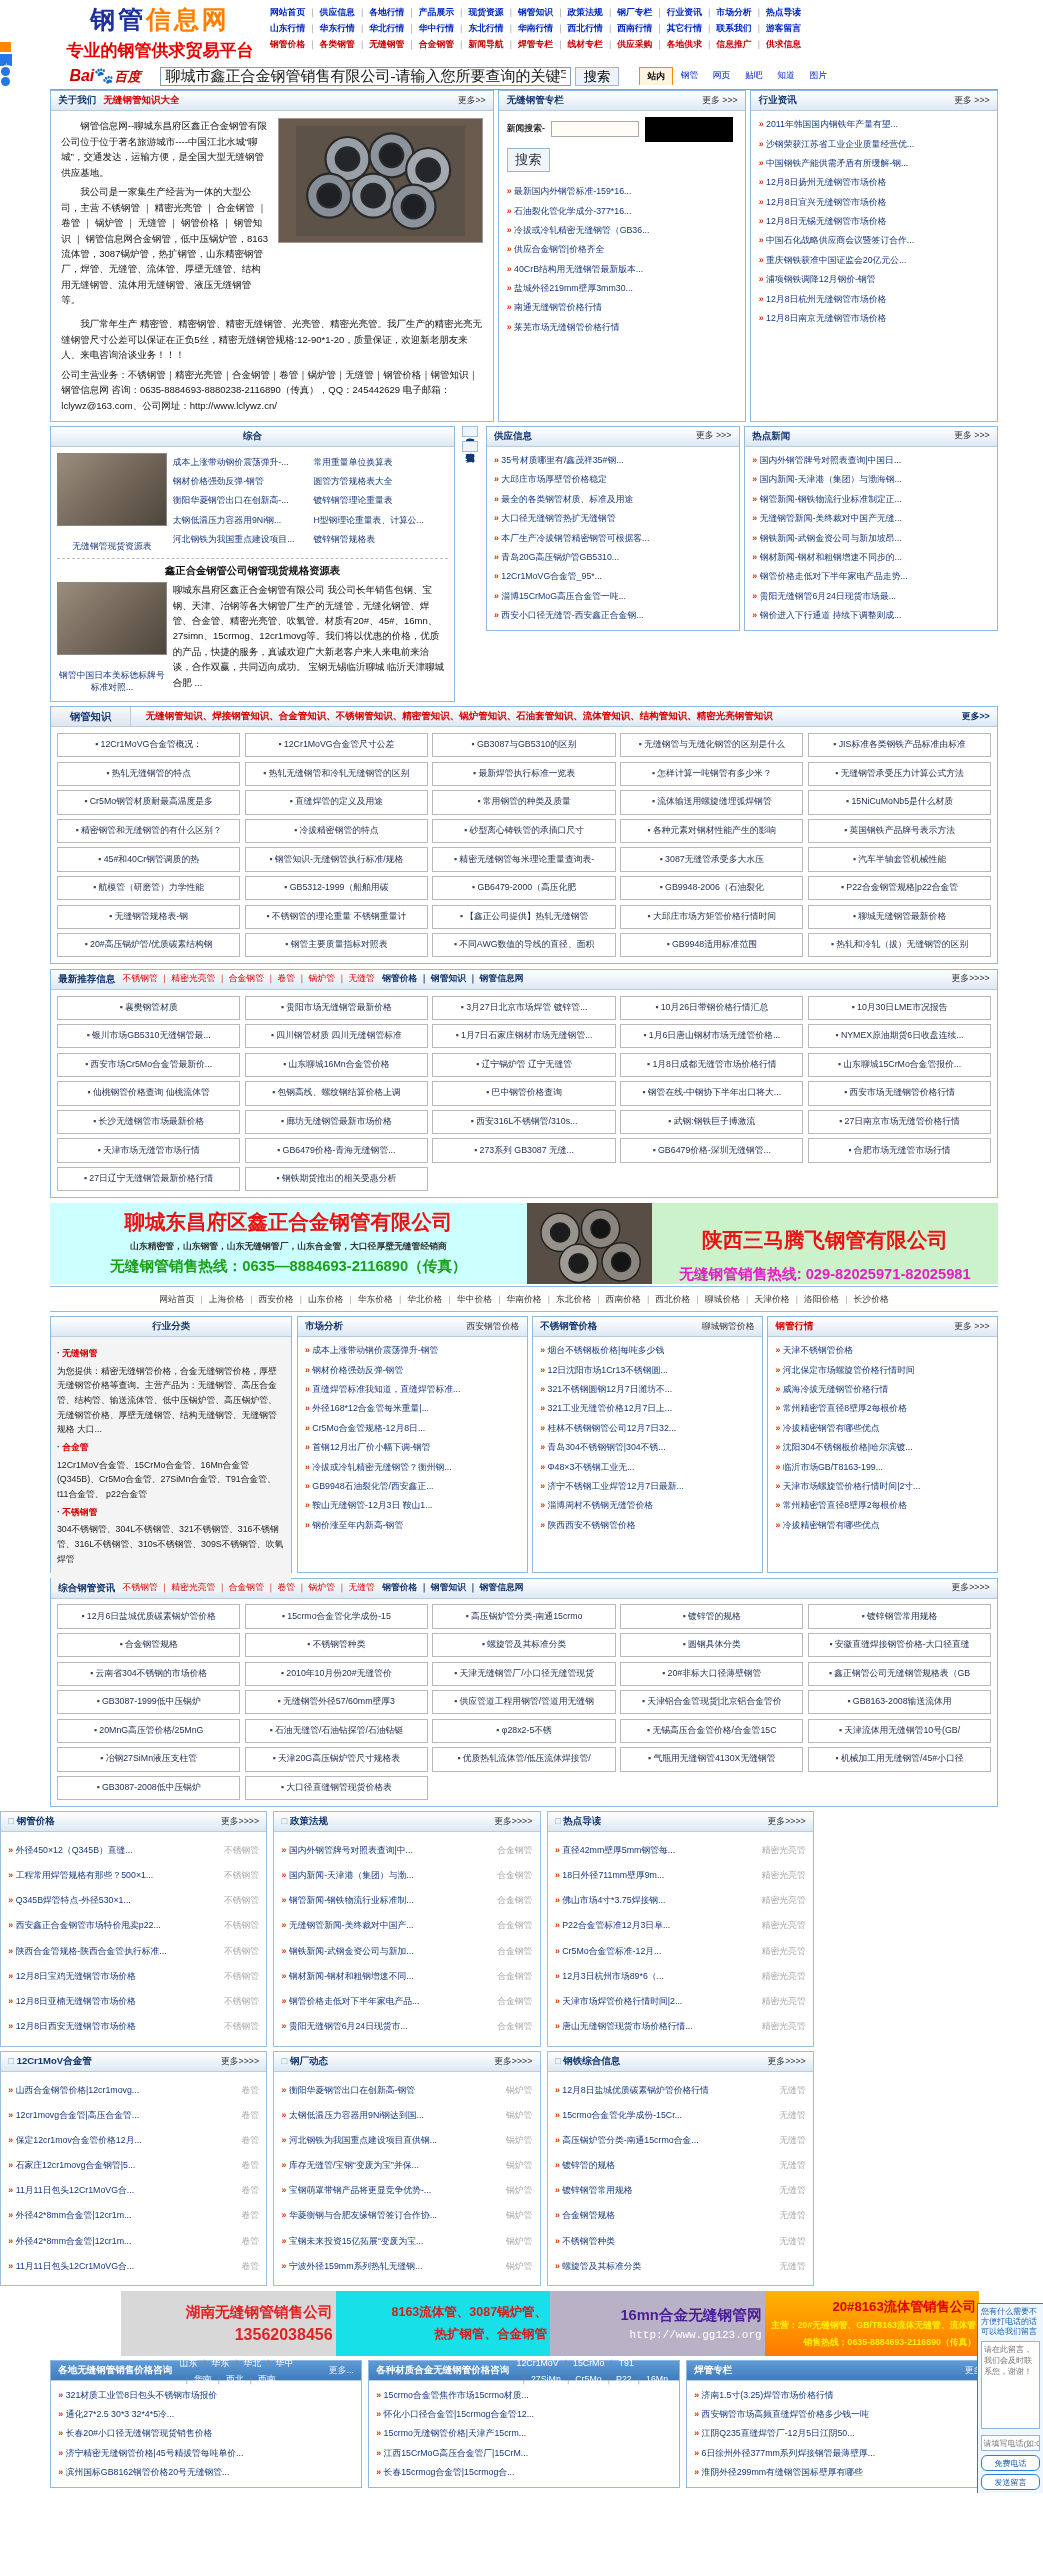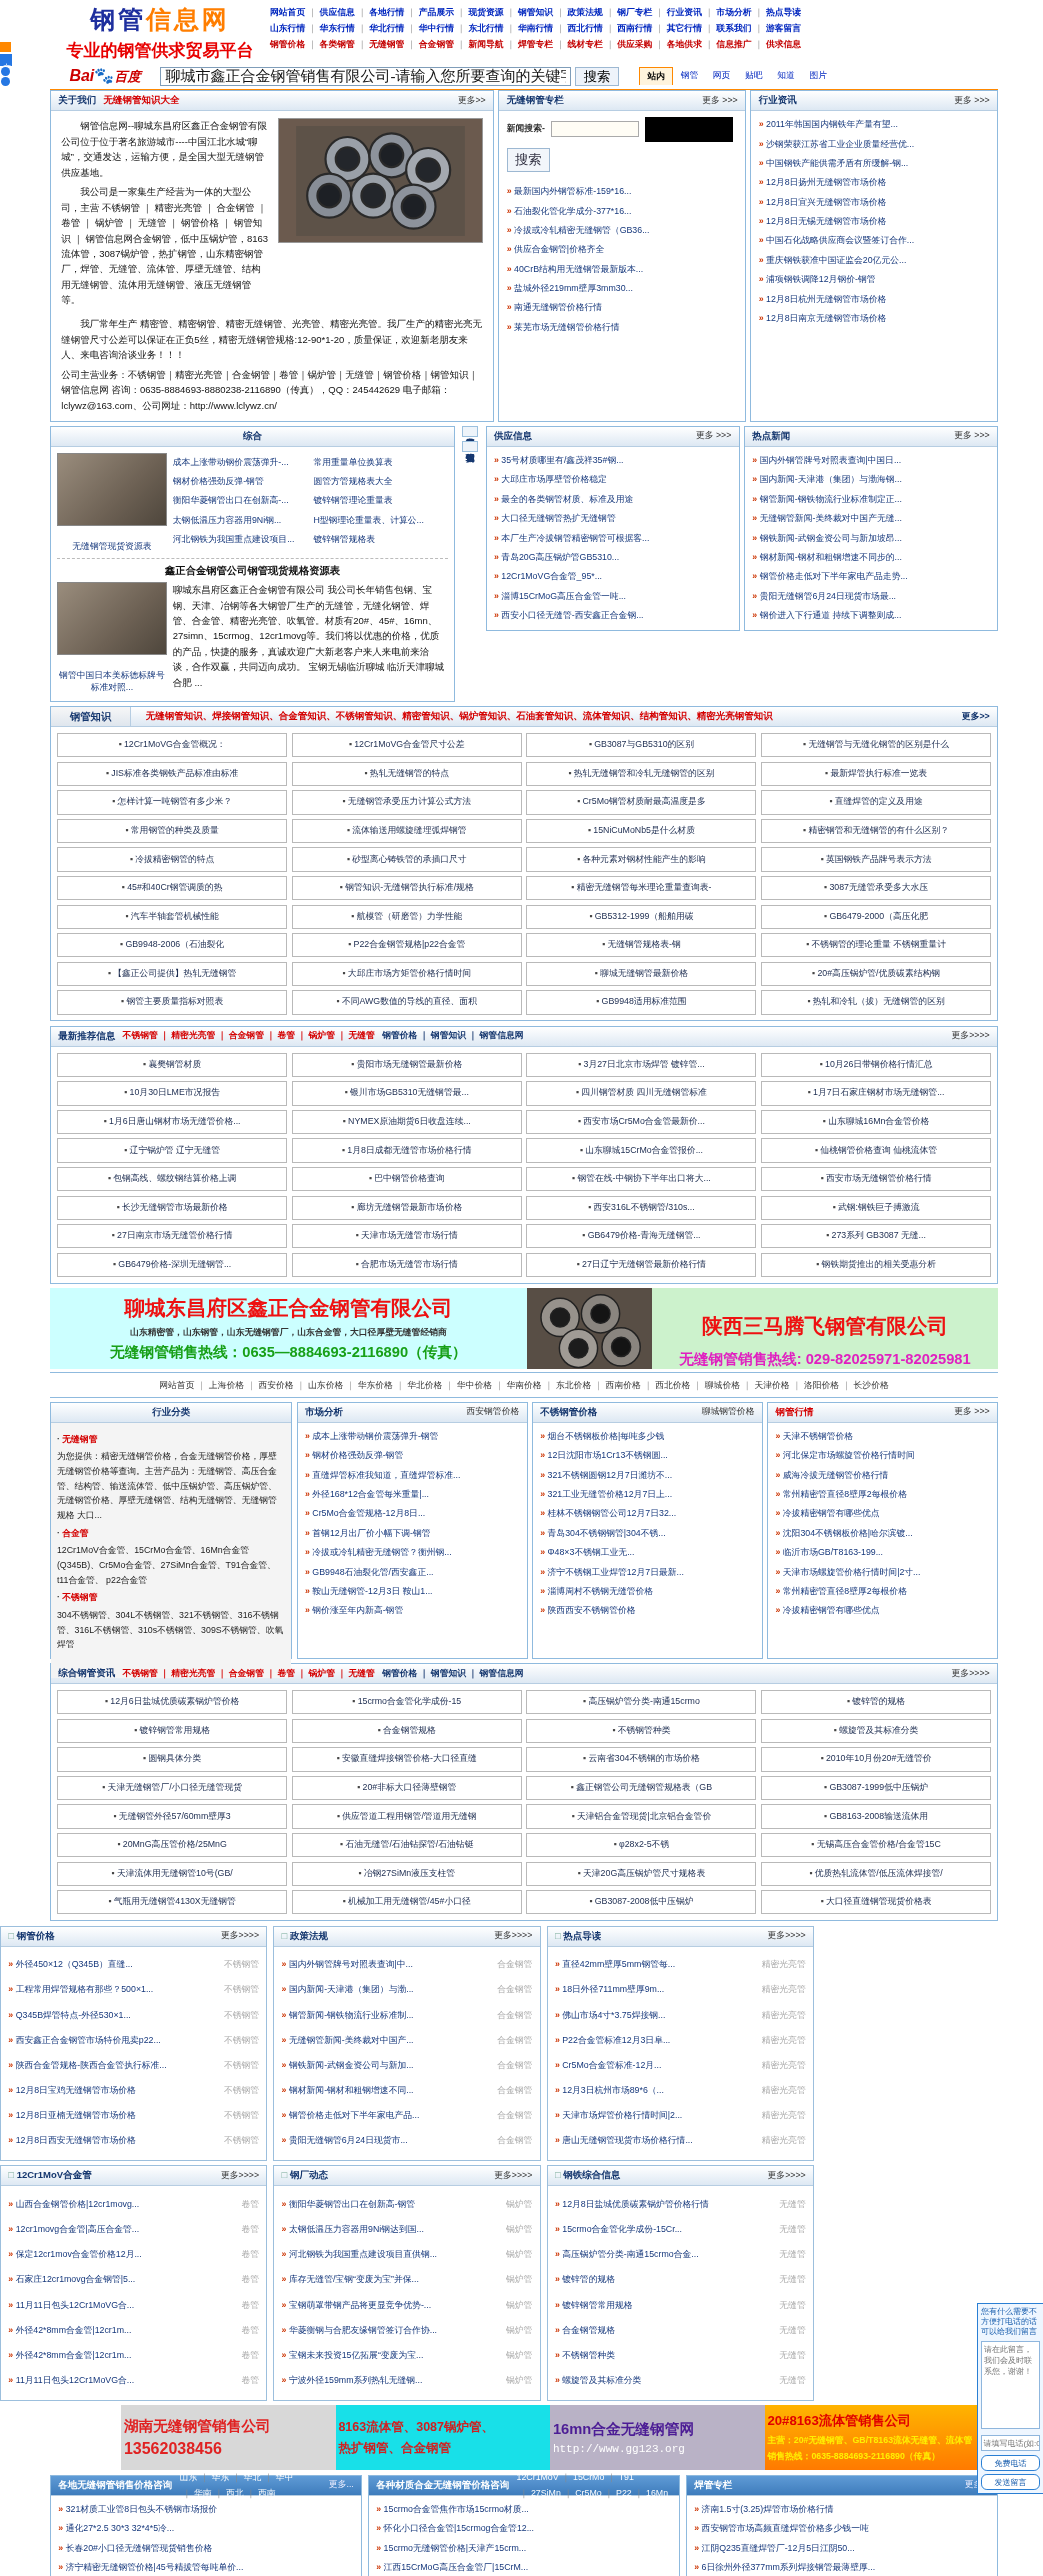--- a/index.html
+++ b/index.html
@@ -41,21 +41,21 @@
 
 .about-body{padding:7.3px 10.3px;line-height:15.4px;color:#111;font-size:9.5px}
 .about-flex{display:flex;gap:8.8px}
 .pipes-img{flex:0 0 205px;height:125px;border:0.7px solid #999;background:#6b5a4e;display:flex;align-items:center;justify-content:center}
 
 .photo{width:110px;height:73px;background:linear-gradient(135deg,#9a8d7d,#6d6154 60%,#4e463c);border:0.7px solid #888}
 .caption{color:#16387c;text-align:center;font-size:8.8px;margin-top:15px;line-height:11.7px}
 .vtabs{display:flex;flex-direction:column;gap:4.4px;width:16px;margin:0 2.9px}
 .vtab{writing-mode:vertical-rl;background:#eef4fa;border:0.7px solid #9cc0de;color:#14366e;font-weight:bold;padding:4.4px 0.7px;text-align:center}
 
-.grid4{display:grid;grid-template-columns:repeat(4,1fr);gap:4.4px;padding:5.9px}
+.grid4{display:grid;grid-template-columns:repeat(5,1fr);gap:4.4px;padding:5.9px}
 .grid4 > div{border:0.7px solid #b9b9b9;text-align:center;padding:5.1px 2.2px;color:#1c2c50;white-space:nowrap;overflow:hidden;cursor:pointer}
 .grid4 > div::before{content:"▪ ";color:#444}
 
 .kn-label{background:linear-gradient(#f7f7f7,#dfe6ee);border-right:0.7px solid #b6cde2;padding:0 19px;display:flex;align-items:center;font-weight:bold;color:#14366e;font-size:10.3px}
 
 .banrow{display:flex;margin-left:50px;width:948px;margin-bottom:2.9px}
 .ban1{flex:1;background:#ccffff;text-align:center;padding:5.9px 2.9px}
 .ban1 .t{color:#ee1111;font-size:20.5px;font-weight:bold}
 .ban1 .s{color:#333;font-weight:bold;margin:4.4px 0}
 .ban1 .h{color:#18a018;font-size:14.7px;font-weight:bold}
@@ -73,21 +73,21 @@
 
 .fullcols{display:flex;gap:5.9px;margin:0 0 4.4px 0;width:814px}
 .fcol{flex:1;border:0.7px solid #9cbfdd}
 .fcol .hdrbar .ptitle::before{content:"□ ";color:#7a9}
 .taglist{padding:5.9px 7.3px}
 .taglist > div{display:flex;align-items:center;padding:6.6px 0;cursor:pointer}
 .taglist .it-text{flex:1;color:#16387c;white-space:nowrap;overflow:hidden}
 .taglist .it-text::before{content:"» ";color:#cc3300;font-weight:bold}
 .taglist .it-tag{color:#aaa;margin-left:5.9px;white-space:nowrap}
 
-.adrow{display:flex;margin-left:121px;width:858px;margin-bottom:4.4px;text-align:left}
+.adrow{display:flex;margin-left:121px;width:858px;margin-bottom:4.4px;text-align:right}
 .ad{flex:1;padding:7.3px 2.9px;display:flex;flex-direction:column;justify-content:center;gap:4.4px}
 .ad .l1{font-size:14.7px;font-weight:bold}
 .ad1{background:#d8d8d8}.ad1 .l1,.ad1 .l2{color:#e02222}.ad1 .l2{font-size:16px;font-weight:bold}
 .ad2{background:#18e0e8}.ad2 .l1,.ad2 .l2{color:#d02020;font-weight:bold;font-size:12.5px}
 .ad3{background:#b9b2c6}.ad3 .l1{color:#4c1d95}.ad3 .l2{color:#ffffff;font-family:"Liberation Mono","DejaVu Sans Mono",monospace;font-size:11px}
 .ad4{background:linear-gradient(#ffb400,#ff7a00)}.ad4 .l1{color:#e00000;font-size:13.2px}.ad4 .l2,.ad4 .l3{color:#fff000;font-size:8.8px;font-weight:bold}
 
 .regional{display:flex;gap:5.9px;margin-left:50px;width:948px;margin-bottom:4.4px}
 .reg-tabs{display:flex;flex-wrap:wrap}
 .reg-tabs span{color:#fff}
@@ -102,21 +102,21 @@
 .msgbox{position:absolute;right:0;top:2303px;width:67px;border:1.5px solid #2a7fd4;background:#eef6ff;padding:2.9px;font-size:8px}
 .msgbox .tip{color:#1a5fae;line-height:10.3px}
 .msgbox textarea{width:100%;height:88px;border:0.7px solid #8fb6dd;font-size:8px;font-family:inherit;resize:none;background:#fff;margin-top:2.9px}
 .msgbox .phone{border:0.7px solid #8fb6dd;background:#fff;color:#777;padding:1.5px;margin-top:4.4px;white-space:nowrap;overflow:hidden}
 .msgbox .btns{display:flex;flex-direction:column;gap:2.9px;margin-top:4.4px}
 .msgbox button{border:0.7px solid #2a7fd4;border-radius:5.9px;background:#fff;color:#1a5fae;cursor:pointer;font-size:8px;padding:1.5px}
 .blackbox{width:88px;height:25px;background:#000}
 .newsearch{display:flex;align-items:center;gap:5.9px;padding:5.9px 7.3px;flex-wrap:wrap}
 .newsearch input{width:88px;height:16px;border:0.7px solid #aaa;background:#fffdf5}
 .newsearch .btn{border:0.7px solid #9db8d2;background:#f2f6fb;padding:2.2px 7.3px;cursor:pointer;color:#334}
-.red-links{color:#d40000;font-weight:bold;white-space:nowrap}
+.red-links{color:#d40000;font-weight:normal;white-space:nowrap}
 .blue-links{color:#14366e;font-weight:bold;white-space:nowrap}
 .svg-pipes{display:block}
 </style>
 </head>
 <body>
 
 <div class="svc">
   <div class="sq"></div>
   <div class="bar">在线客服</div>
   <div class="qq"></div>

